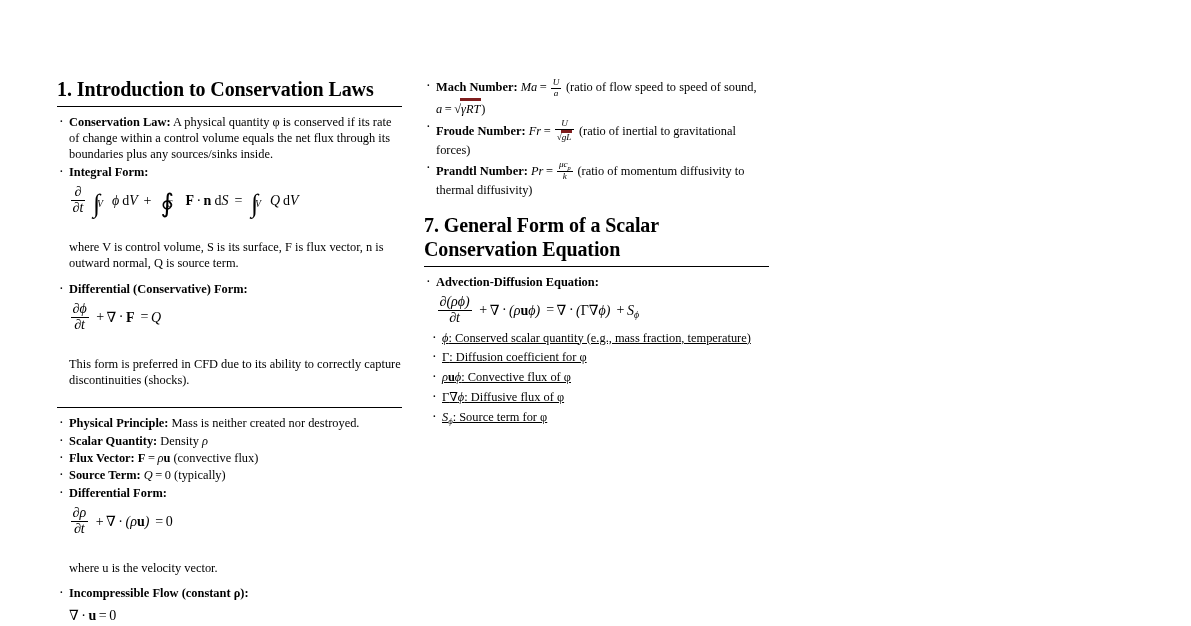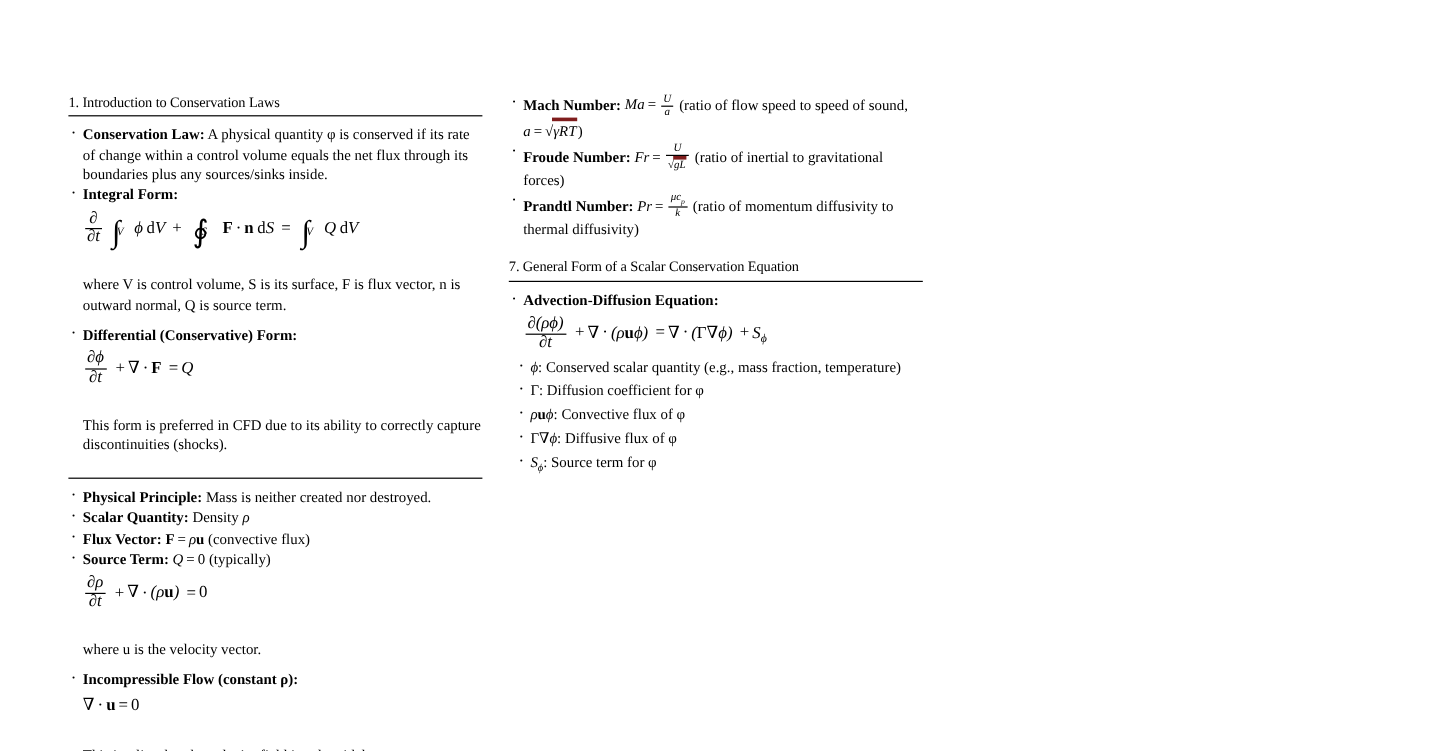--- a/index.html
+++ b/index.html
@@ -25,22 +25,22 @@
     height: 626px;
   }
   .col {
     position: absolute;
     top: 78px;
   }
   .col-left  { left: 57px;  width: 345px; }
   .col-right { left: 424px; width: 345px; }
 
   h2.section-heading {
-    font-size: 12px;
-    font-weight: normal;
+    font-size: 20px;
+    font-weight: bold;
     margin: 0 0 4px 0;
     line-height: 1.18;
     letter-spacing: -0.1px;
   }
   .rule {
     border: 0;
     border-top: 1.6px solid #000;
     margin: 0 0 7px 0;
     width: 100%;
   }
@@ -61,20 +61,21 @@
     position: absolute;
     left: 2px;
     top: -1px;
     font-size: 14px;
     line-height: 1.32;
   }
   ul.sub {
     list-style: none;
     margin: 3px 0 0 0;
     padding: 0 0 0 6px;
+    text-decoration: underline;
   }
   ul.sub > li {
     position: relative;
     padding-left: 12px;
     margin: 0 0 3.5px 0;
   }
   ul.sub > li::before {
     content: "\00B7";
     position: absolute;
     left: 2px;
@@ -215,20 +216,23 @@
         <li>
           <span class="lead">Flux Vector:</span>
           <span class="math"><span class="bf">F</span><span class="op">=</span>ρ<span class="bf">u</span></span>
           <span>(convective flux)</span>
         </li>
         <li>
           <span class="lead">Source Term:</span>
           <span class="math">Q<span class="op">=</span><span class="num">0</span></span>
           <span>(typically)</span>
         </li>
+        <li>
+          <span class="lead">Differential Form:</span>
+        </li>
       </ul>
 
       <div class="display-math math">
         <span class="frac"><span class="n">∂ρ</span><span class="d">∂t</span></span>
         <span class="op">+</span><span class="up">∇</span><span class="op">·</span>(ρ<span class="bf">u</span>)
         <span class="op">=</span><span class="num">0</span>
       </div>
 
       <div class="note">
         <span>where u is the velocity vector.</span>

